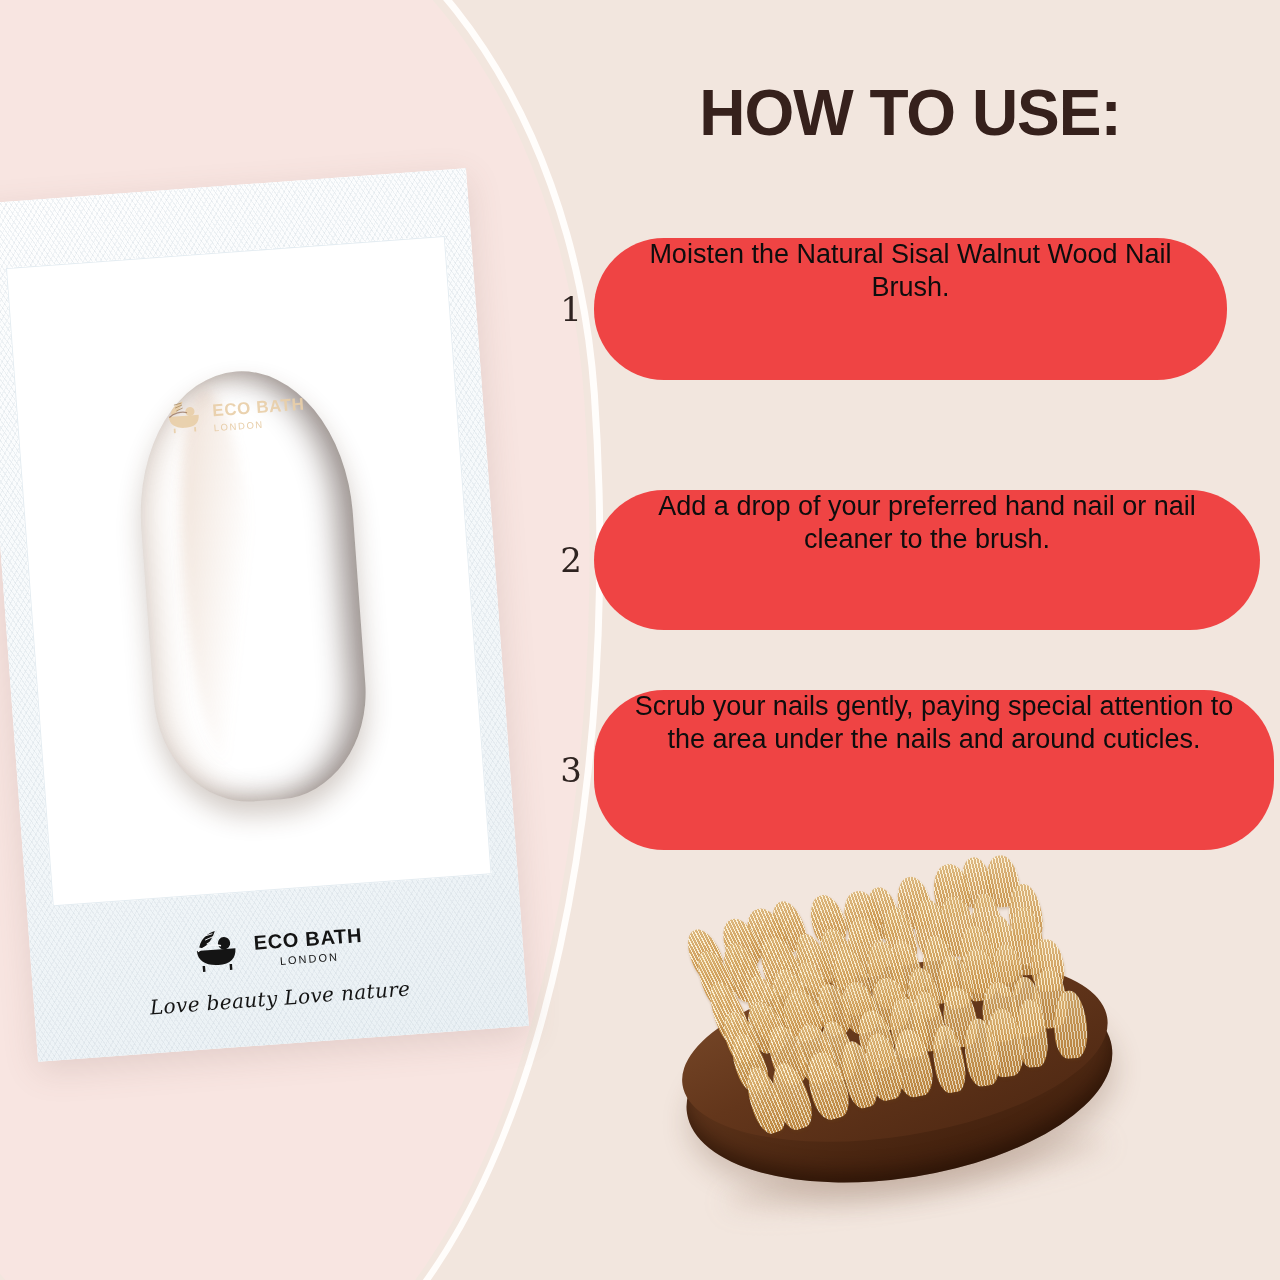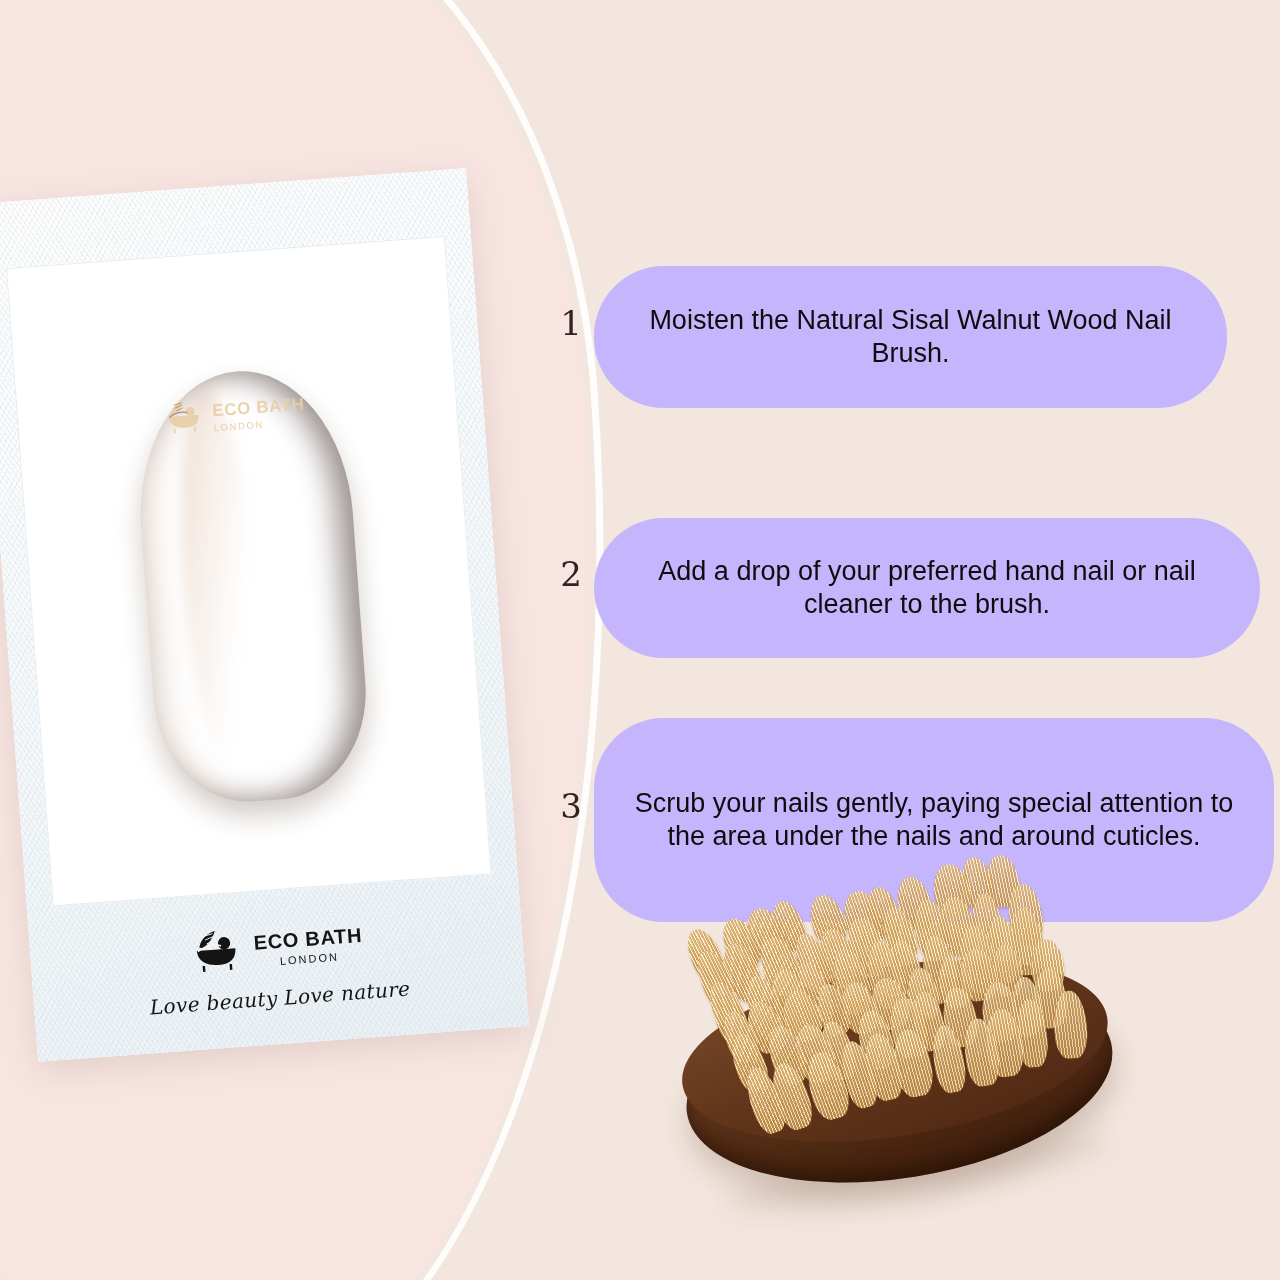--- a/index.html
+++ b/index.html
@@ -204,43 +204,42 @@
   }
   .step-num {
     width: 46px;
     text-align: center;
     font-family: "DejaVu Serif", serif;
     font-size: 34px;
     color: #2e2320;
     flex: 0 0 46px;
   }
   .step-pill {
-    background: #c4b5fd;
+    background: #ef4444;
     border-radius: 70px;
     display: flex;
-    align-items: center;
+    align-items: flex-start;
     justify-content: center;
     text-align: center;
     box-sizing: border-box;
-    margin-top: 28px;
   }
   .step-text {
     font-size: 27px;
     line-height: 1.22;
     color: #0d0d0d;
     font-family: "Liberation Sans", sans-serif;
     padding: 0 26px;
   }
 
   #step-1 { left: 548px; top: 238px; }
   #step-1 .step-pill { width: 633px; height: 142px; }
   #step-2 { left: 548px; top: 490px; }
   #step-2 .step-pill { width: 666px; height: 140px; }
   #step-3 { left: 548px; top: 690px; }
-  #step-3 .step-pill { width: 680px; height: 204px; }
+  #step-3 .step-pill { width: 680px; height: 160px; }
 
   
   .brush {
     position: absolute;
     left: 672px;
     top: 862px;
     width: 450px;
     height: 380px;
     transform: rotate(-9deg);
   }
@@ -346,20 +345,21 @@
         </span>
         <span class="cardlogo-text">
           <span class="cardlogo-name">ECO BATH</span>
           <span class="cardlogo-sub">LONDON</span>
         </span>
       </div>
       <div class="cardlogo-tagline">Love beauty Love nature</div>
     </div>
   </div>
 
+  <div class="title">HOW TO USE:</div>
 
   <div class="step" id="step-1">
     <div class="step-num">1</div>
     <div class="step-pill">
       <div class="step-text">Moisten the Natural Sisal Walnut Wood Nail Brush.</div>
     </div>
   </div>
 
   <div class="step" id="step-2">
     <div class="step-num">2</div>

